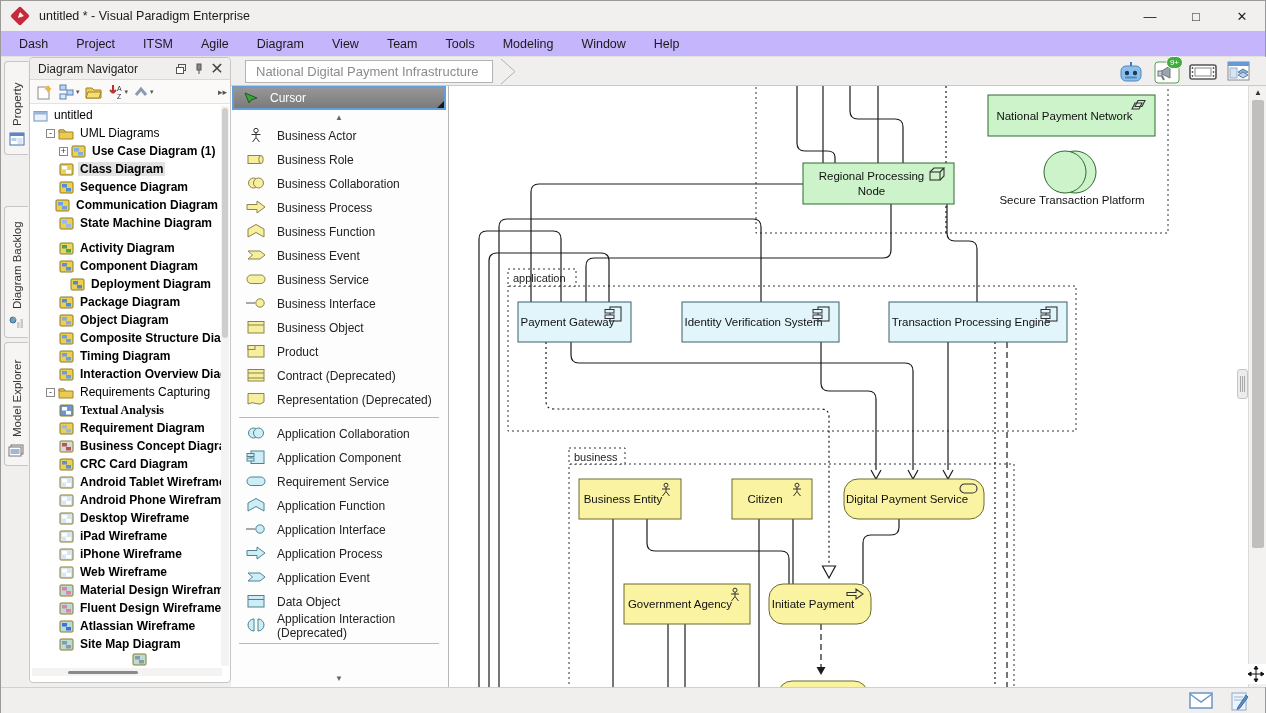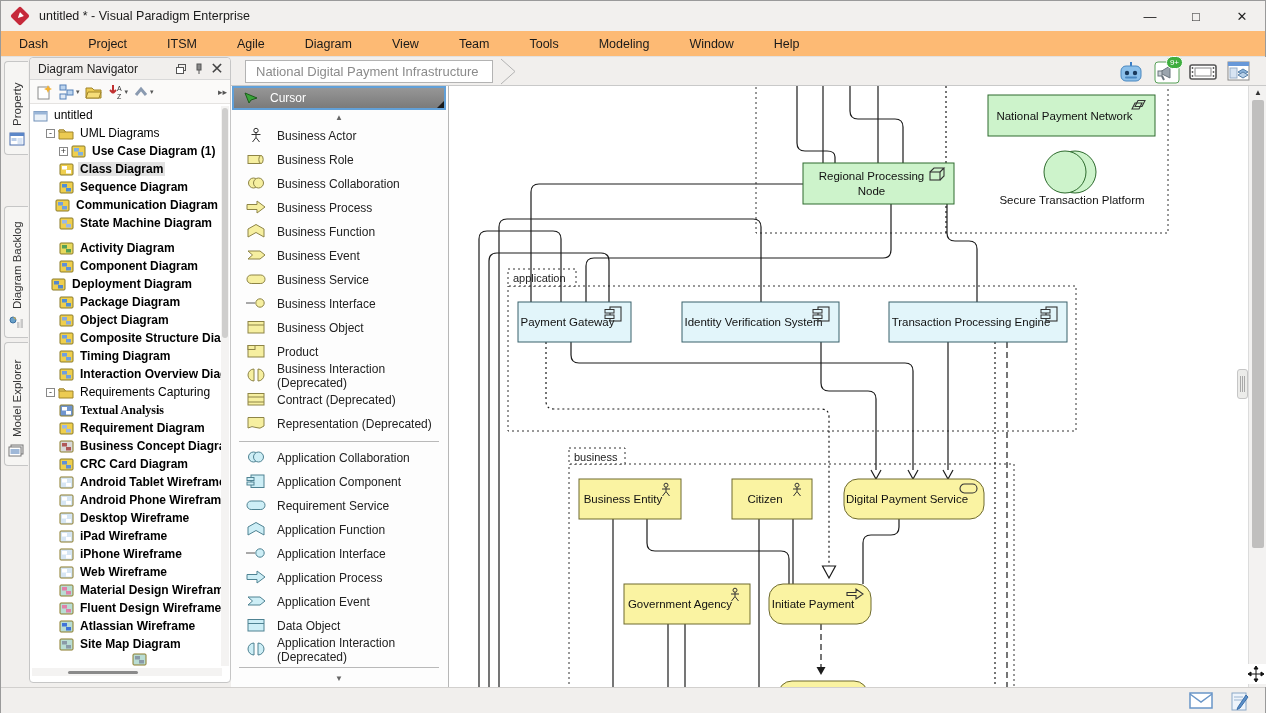--- a/index.html
+++ b/index.html
@@ -9,21 +9,21 @@
 
   
   .titlebar { position:absolute; left:0; top:0; width:100%; height:30px; background:#f2f0ee; display:flex; align-items:center; }
   .logo { width:14px; height:14px; margin-left:12px; transform:rotate(45deg); background:#c6293a; border-radius:2px; position:relative; }
   .logo:before { content:""; position:absolute; left:4px; top:4px; width:6px; height:6px; background:#fff; transform:rotate(0deg); clip-path:polygon(0 0,100% 0,50% 100%); }
   .titletext { margin-left:12px; font-size:12.5px; color:#1a1a1a; }
   .wincontrols { margin-left:auto; display:flex; height:100%; }
   .winbtn { width:46px; height:100%; display:flex; align-items:center; justify-content:center; font-size:13px; color:#222; }
 
   
-  .menubar { position:absolute; left:0; top:30px; width:100%; height:26px; background:#fdba74; display:flex; align-items:center; padding-left:4px; border-bottom:1px solid #e3e1df;gap:12px; }
+  .menubar { position:absolute; left:0; top:30px; width:100%; height:26px; background:#c4b5fd; display:flex; align-items:center; padding-left:4px; border-bottom:1px solid #e3e1df; }
   .menuitem { padding:0 14px; font-size:12.5px; color:#1a1a1a; height:22px; line-height:22px; border-radius:3px; }
 
   
   .leftstrip { position:absolute; left:0; top:56px; width:28px; height:630px; background:#f1efed; }
   .sidetab { position:absolute; left:3px; width:24px; background:#f6f5f3; border:1px solid #c6c6c6; border-right:none; border-radius:4px 0 0 4px; display:flex; flex-direction:column; align-items:center; padding:8px 0 4px 0; }
   .sidetab .vtext { writing-mode:vertical-rl; transform:rotate(180deg); font-size:11.5px; color:#333; flex:1; }
   .sidetab svg { margin-top:6px; }
 
   
   .navpanel { position:absolute; left:28px; top:56px; width:202px; height:626px; background:#fff; border:1px solid #c6c6c6; border-radius:4px; }
@@ -258,21 +258,21 @@
           <span class="lbl">Activity Diagram</span>
         </div>
         <div class="treerow b" style="padding-left: 28px;">
           <svg class="ticon" width="15" height="13">
             <rect x="1" y="1" width="13" height="11" rx="1" fill="#efcf4e" stroke="#8a7a28"></rect>
             <rect x="3" y="3" width="5" height="3.5" fill="#6090d8"></rect>
             <rect x="7" y="7" width="5" height="3.5" fill="#6090d8"></rect>
           </svg>
           <span class="lbl">Component Diagram</span>
         </div>
-        <div class="treerow b" style="padding-left: 20px;">
+        <div class="treerow b" style="padding-left: 39px;">
           <svg class="ticon" width="15" height="13">
             <rect x="1" y="1" width="13" height="11" rx="1" fill="#efcf4e" stroke="#8a7a28"></rect>
             <rect x="3" y="3" width="5" height="3.5" fill="#5588cc"></rect>
             <rect x="7" y="7" width="5" height="3.5" fill="#5588cc"></rect>
           </svg>
           <span class="lbl">Deployment Diagram</span>
         </div>
         <div class="treerow b" style="padding-left: 28px;">
           <svg class="ticon" width="15" height="13">
             <rect x="1" y="1" width="13" height="11" rx="1" fill="#efcf4e" stroke="#8a7a28"></rect>
@@ -573,27 +573,20 @@
               <line x1="3" y1="6" x2="19" y2="6" stroke="#8d8446"></line>
             </svg></span>
           <span>Business Object</span>
         </div>
         <div class="palitem">
           <span><svg width="22" height="16">
               <rect x="3" y="2.5" width="16" height="11.5" fill="#f6efa0" stroke="#8d8446"></rect>
               <rect x="3" y="2.5" width="7" height="4" fill="#f6efa0" stroke="#8d8446"></rect>
             </svg></span>
           <span>Product</span>
-        </div>
-        <div class="palitem">
-          <span><svg width="22" height="16">
-              <path d="M9 2 A6 6 0 0 0 9 14 Z" fill="#f6efa0" stroke="#8d8446"></path>
-              <path d="M13 2 A6 6 0 0 1 13 14 Z" fill="#f6efa0" stroke="#8d8446"></path>
-            </svg></span>
-          <span>Business Interaction (Deprecated)</span>
         </div>
         <div class="palitem">
           <span><svg width="22" height="16">
               <rect x="3" y="2.5" width="16" height="11.5" fill="#f6efa0" stroke="#8d8446"></rect>
               <line x1="3" y1="6" x2="19" y2="6" stroke="#8d8446"></line>
               <line x1="3" y1="11" x2="19" y2="11" stroke="#8d8446"></line>
             </svg></span>
           <span>Contract (Deprecated)</span>
         </div>
         <div class="palitem">

